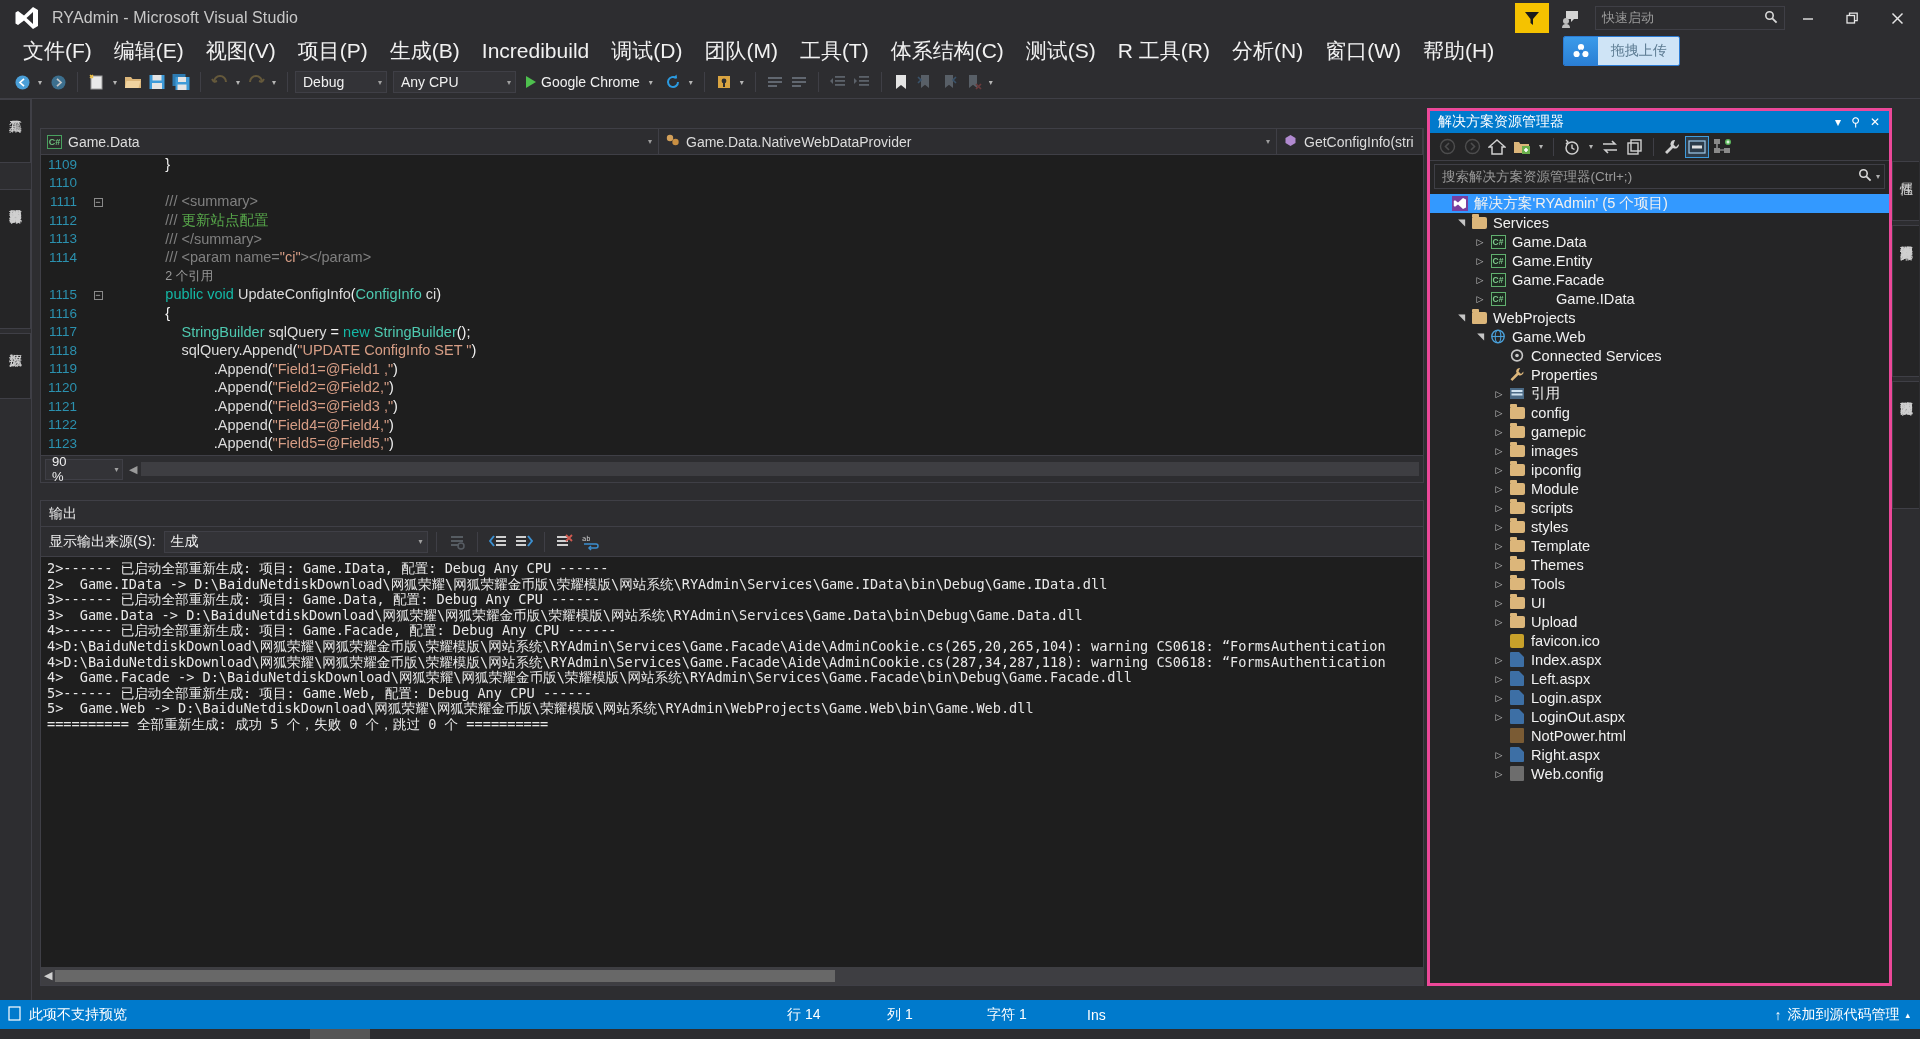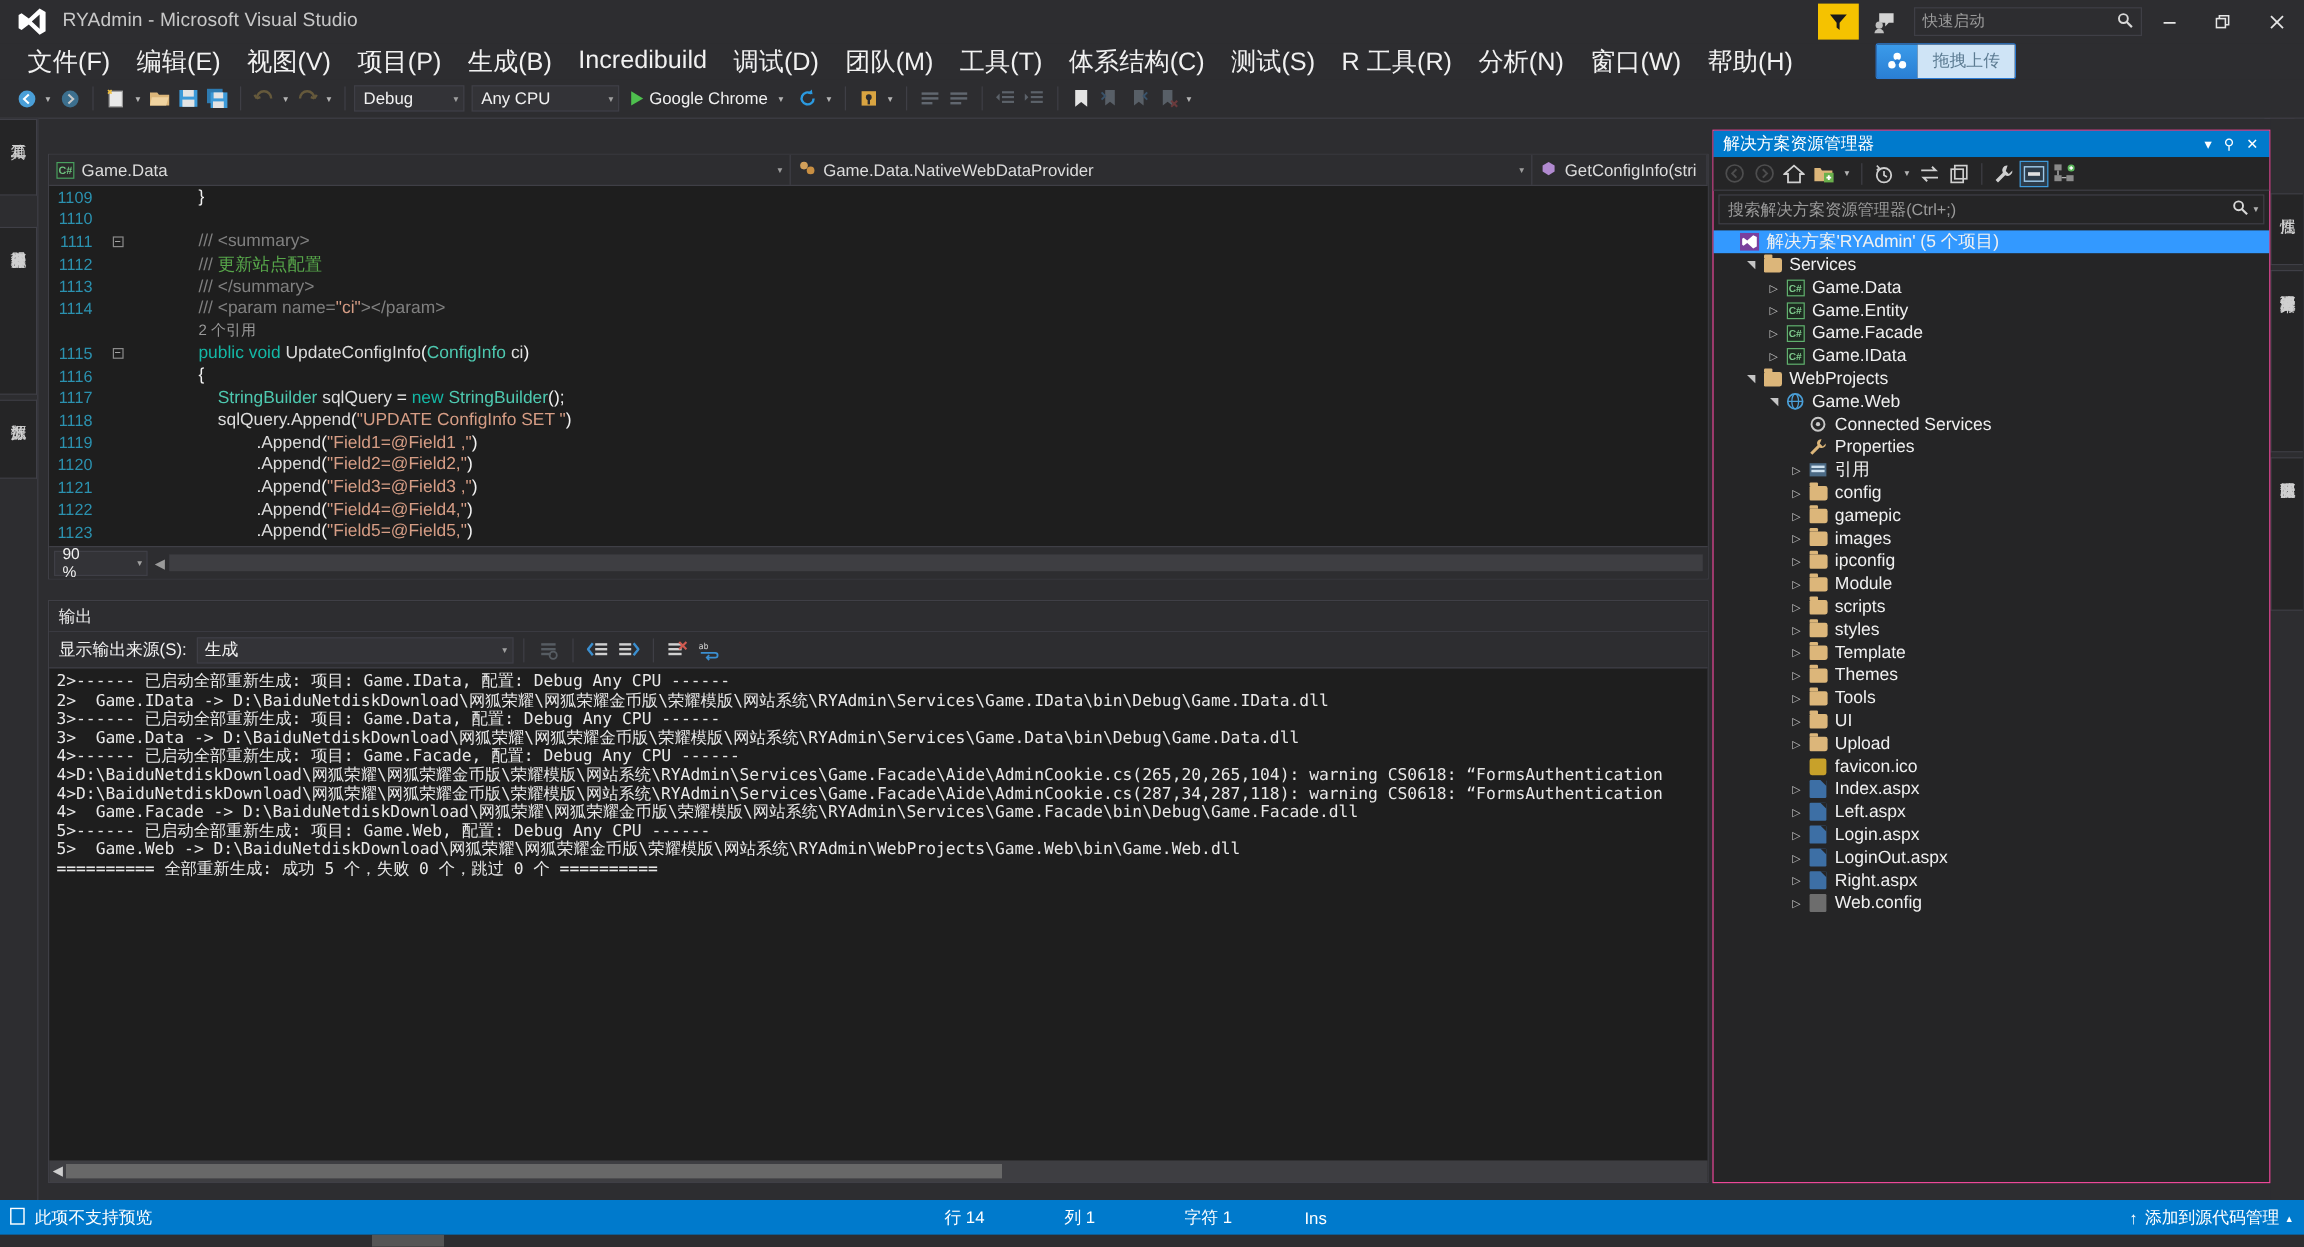--- a/index.html
+++ b/index.html
@@ -200,21 +200,21 @@
     background: #3e3e42;
   }
   .output-hscroll .thumb {
     position: absolute; left: 14px; top: 3px; height: 12px; width: 780px; background: #686868;
   }
   .sb-arrow { position:absolute; top: 2px; color: #cfcfcf; font-size: 11px; }
 
   
   .solexp {
     position: absolute; left: 1427px; top: 108px; width: 465px; height: 878px;
-    background: #252526; border: 1px solid #ec4899;
+    background: #252526; border: 3px solid #ec4899;
   }
   .se-title {
     height: 22px; background: #007acc; display: flex; align-items: center;
     padding: 0 4px 0 8px; font-size: 14px; color: #fff;
   }
   .se-title .sp { flex: 1; }
   .se-tbtn { padding: 0 5px; font-size: 12px; color: #fff; }
   .se-toolbar {
     height: 28px; display: flex; align-items: center; gap: 1px;
     padding-left: 5px; background: #252526; border-bottom: 1px solid #3f3f46;
@@ -761,21 +761,21 @@
           <span class="tico">
             <span class="csproj">C#</span>
           </span>
           <span style="padding-left: 4px;">Game.Facade</span>
         </div>
         <div class="tr" style="padding-left: 42px;">
           <span class="tw">▷</span>
           <span class="tico">
             <span class="csproj">C#</span>
           </span>
-          <span style="padding-left: 4px;">Game.IData</span>
+          <span style="padding-left: 4px; margin-left: 44px;">Game.IData</span>
         </div>
         <div class="tr" style="padding-left: 23px;">
           <span class="tw" style="transform: rotate(-90deg);">◢</span>
           <span class="tico">
             <span class="folder"></span>
           </span>
           <span style="padding-left: 4px;">WebProjects</span>
         </div>
         <div class="tr" style="padding-left: 42px;">
           <span class="tw" style="transform: rotate(-90deg);">◢</span>
@@ -931,20 +931,27 @@
           <span style="padding-left: 4px;">Login.aspx</span>
         </div>
         <div class="tr" style="padding-left: 61px;">
           <span class="tw">▷</span>
           <span class="tico">
             <span class="file-aspx"></span>
           </span>
           <span style="padding-left: 4px;">LoginOut.aspx</span>
         </div>
         <div class="tr" style="padding-left: 61px;">
+          <span class="tw"></span>
+          <span class="tico">
+            <span class="file-html"></span>
+          </span>
+          <span style="padding-left: 4px;">NotPower.html</span>
+        </div>
+        <div class="tr" style="padding-left: 61px;">
           <span class="tw">▷</span>
           <span class="tico">
             <span class="file-aspx"></span>
           </span>
           <span style="padding-left: 4px;">Right.aspx</span>
         </div>
         <div class="tr" style="padding-left: 61px;">
           <span class="tw">▷</span>
           <span class="tico">
             <span class="file-cfg"></span>

